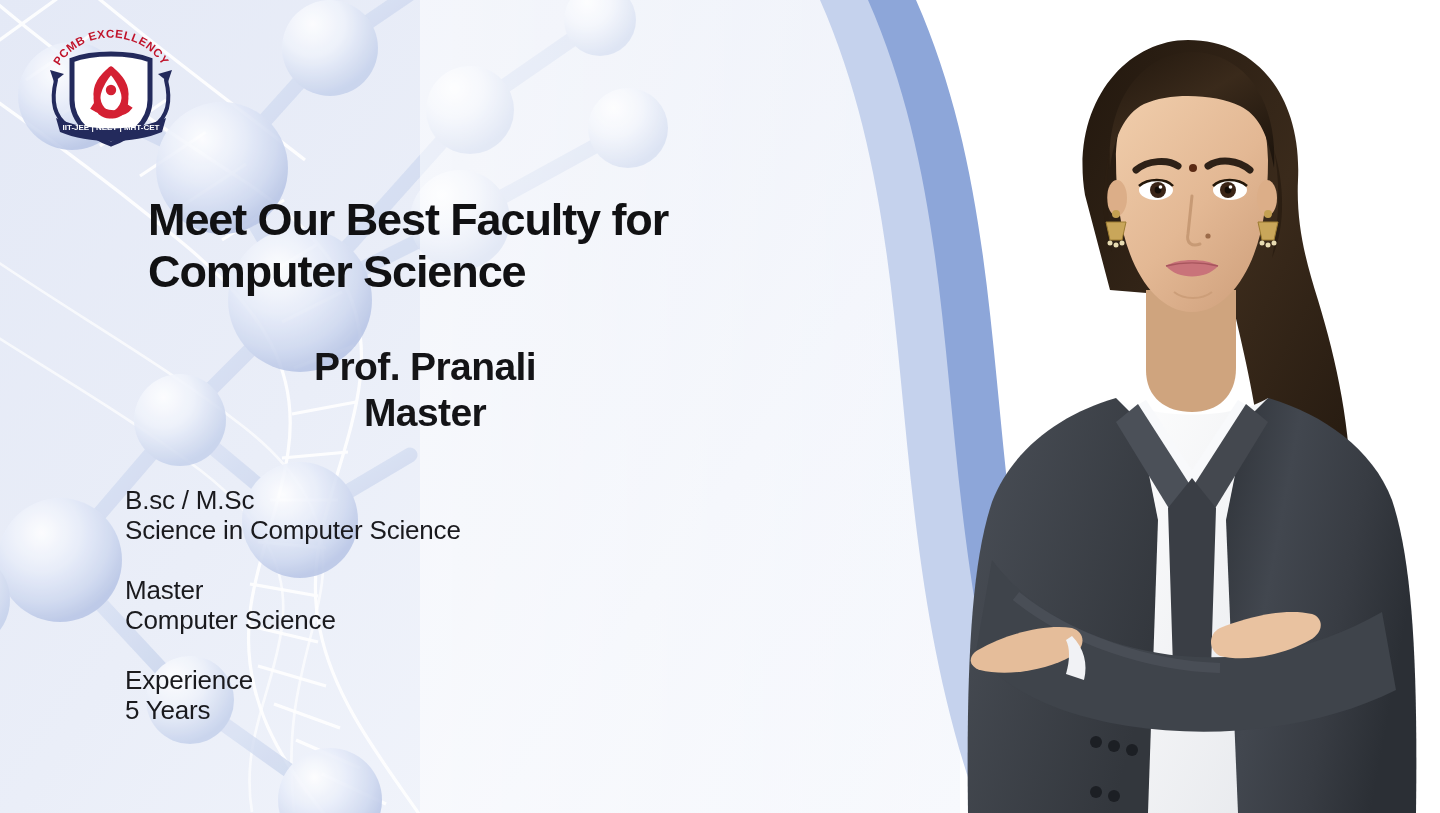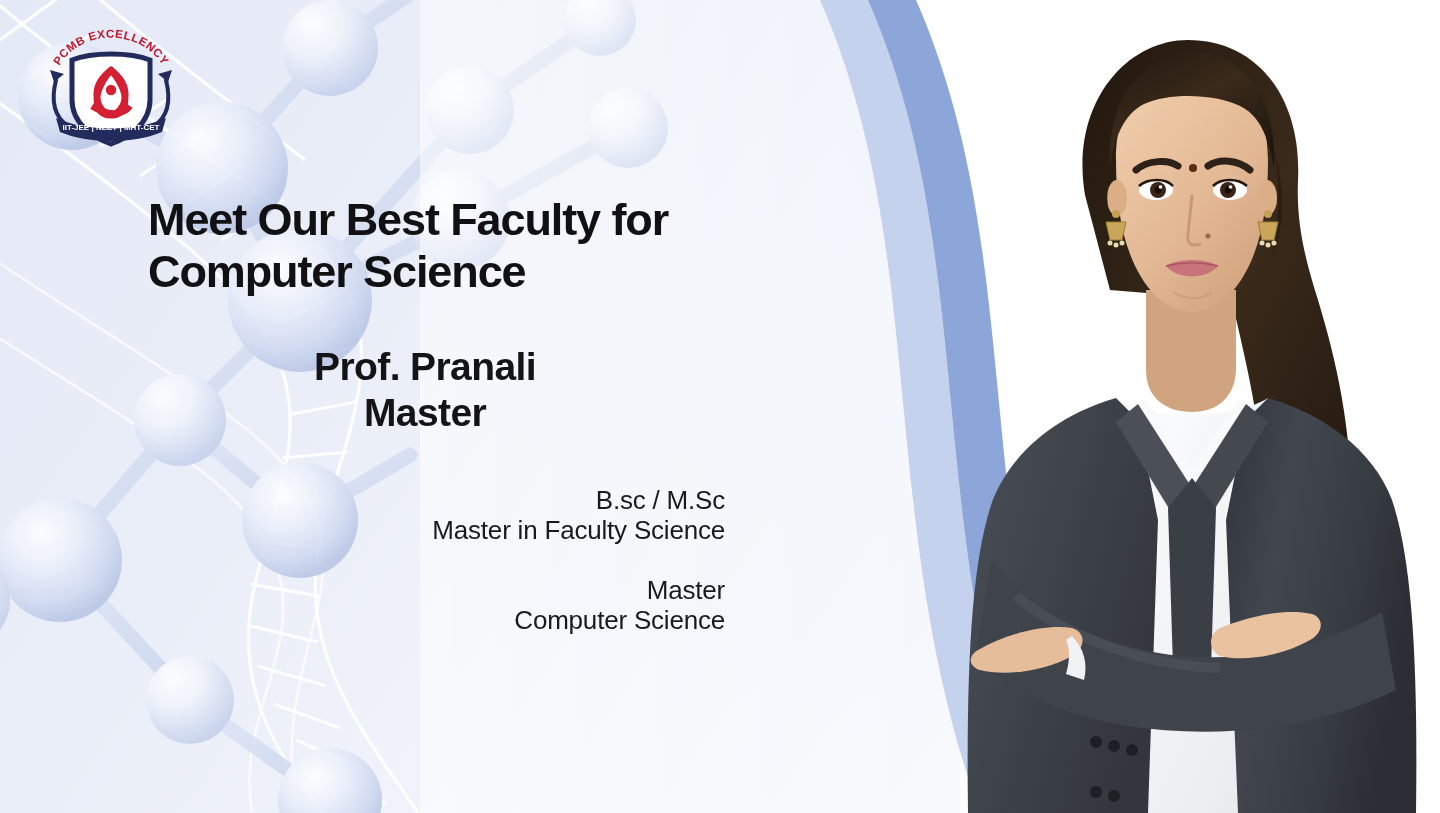--- a/index.html
+++ b/index.html
@@ -59,21 +59,21 @@
     font-weight:bold;
     line-height:1.18;
     letter-spacing:-0.6px;
     color:#141417;
   }
 
   .info-block {
     position:absolute;
     left:125px;
     width:600px;
-    text-align:right;
+    text-align:left;
     font-size:26px;
     font-weight:normal;
     line-height:1.16;
     color:#1a1a1e;
     letter-spacing:-0.2px;
   }
   .info-qual { top:485px; }
   .info-subject { top:575px; }
   .info-exp { top:665px; }
   .info-block .row { display:block; }
@@ -369,22 +369,26 @@
     <span>Computer Science</span>
   </div>
 
   <div class="name">
     <span>Prof. Pranali</span><br>
     <span>Master</span>
   </div>
 
   <div class="info-block info-qual">
     <span class="row">B.sc / M.Sc</span>
-    <span class="row">Master in Faculty Science</span>
+    <span class="row">Science in Computer Science</span>
   </div>
 
   <div class="info-block info-subject">
     <span class="row">Master</span>
     <span class="row">Computer Science</span>
   </div>
 
+  <div class="info-block info-exp">
+    <span class="row">Experience</span>
+    <span class="row">5 Years</span>
+  </div>
 
 </div>
 
 </body></html>

